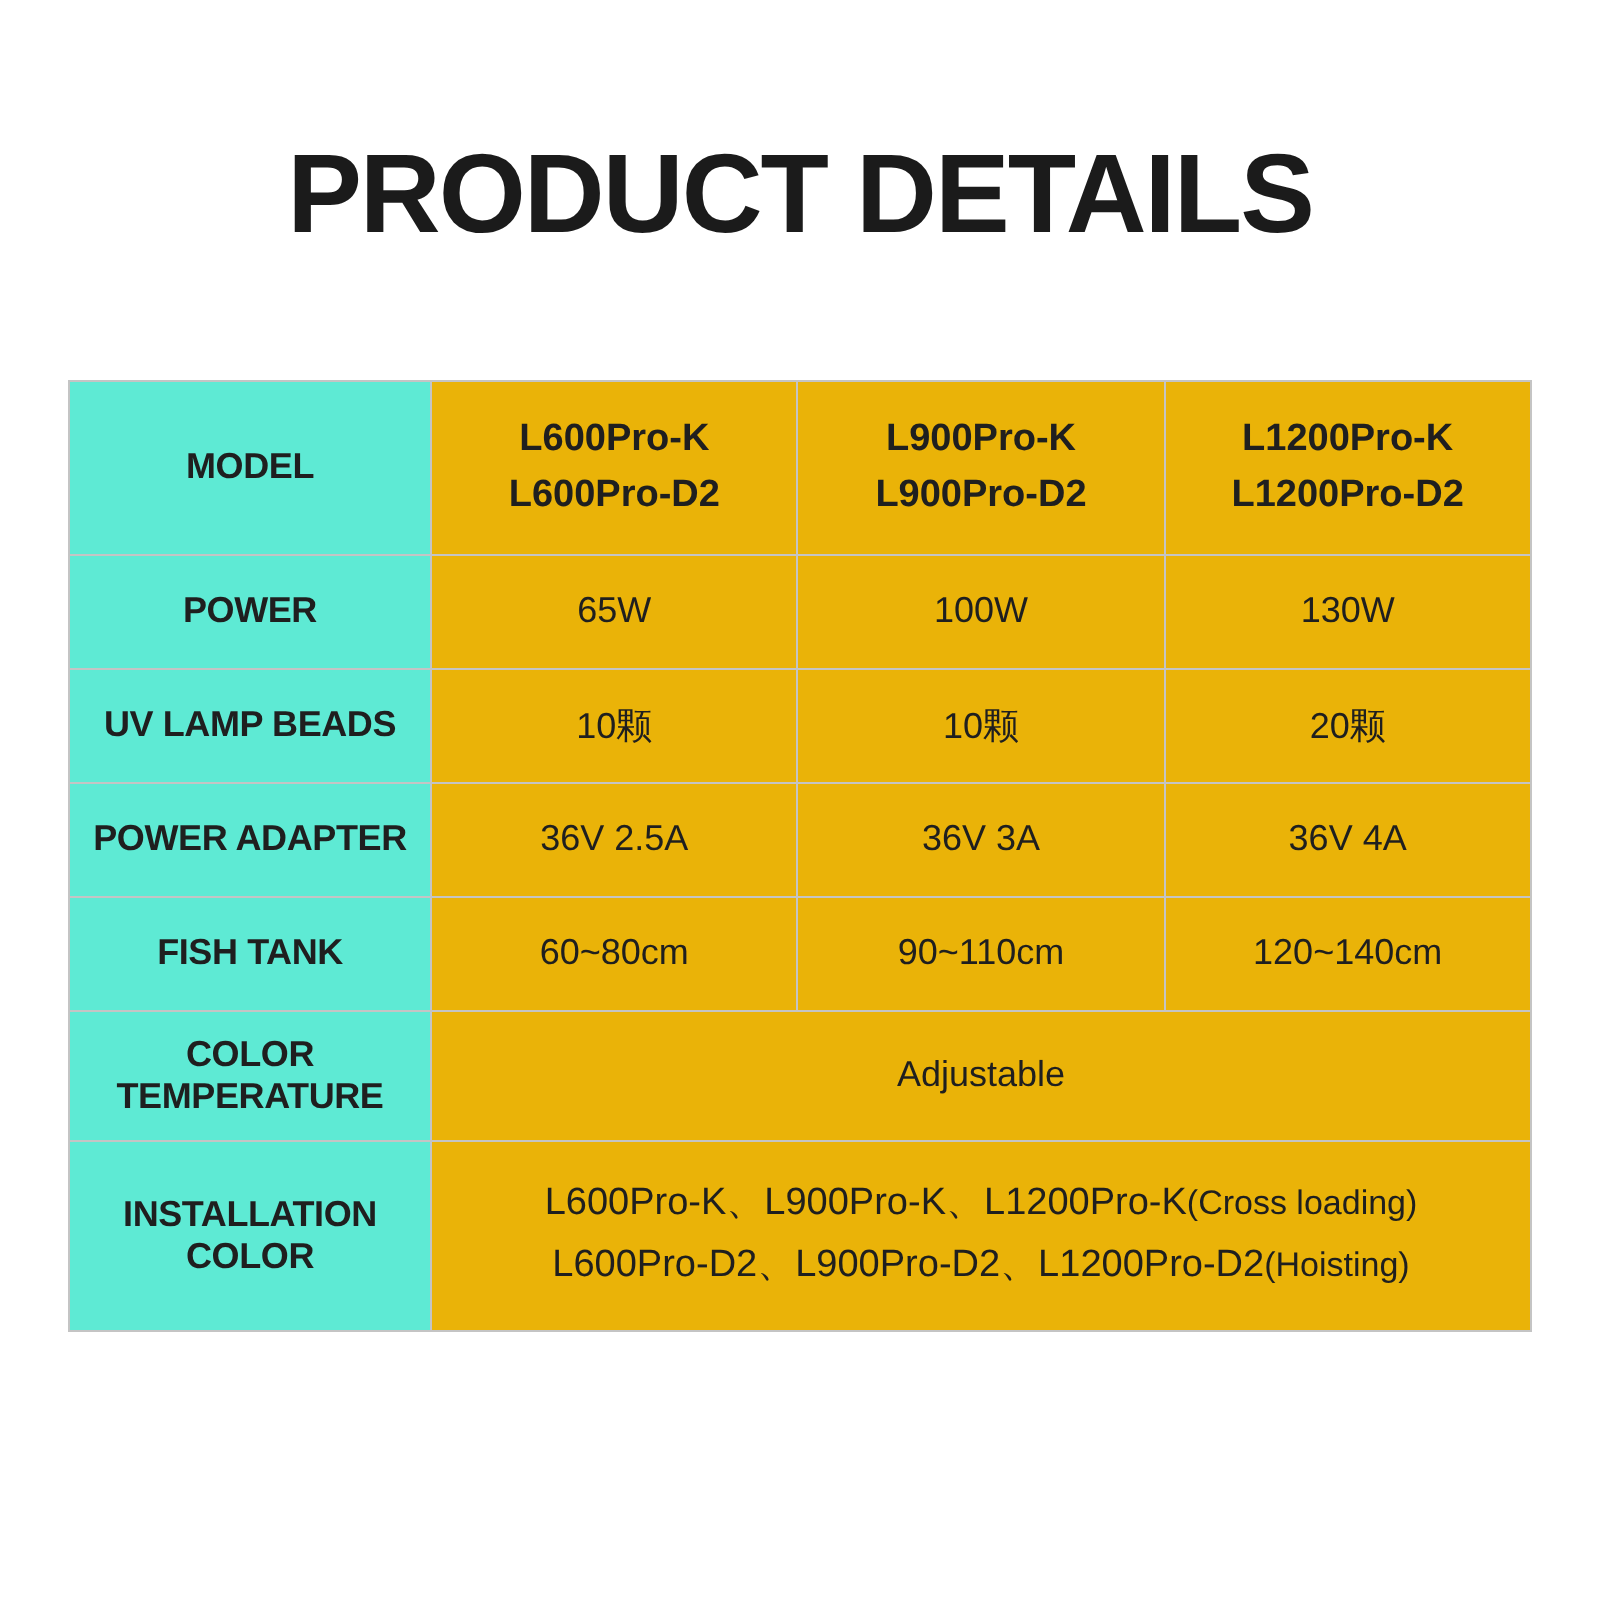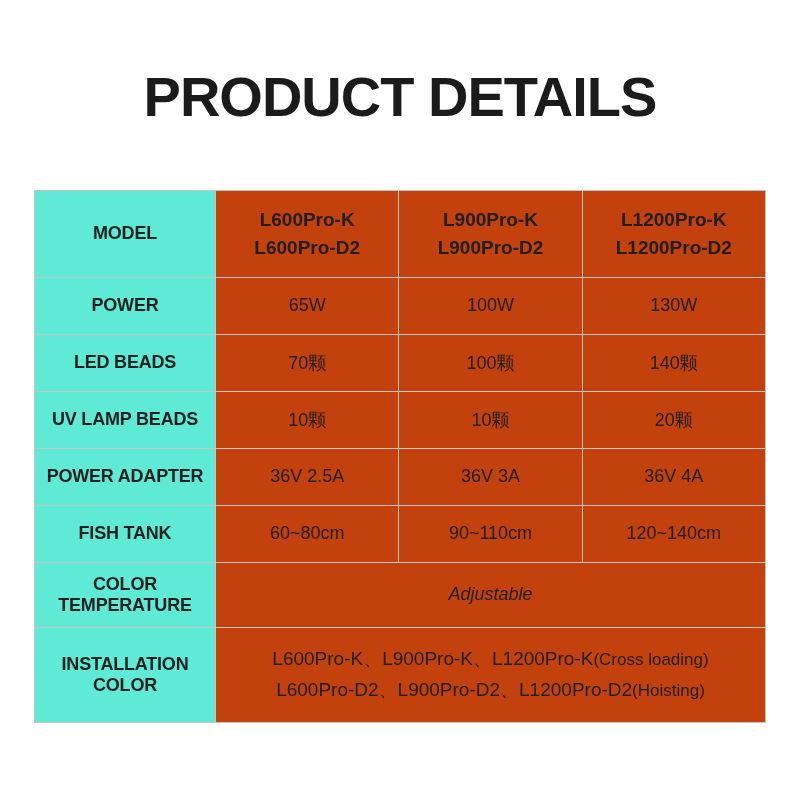--- a/index.html
+++ b/index.html
@@ -50,34 +50,34 @@
   }
   td.label {
     background: #5eead4;
     font-weight: bold;
     font-size: 16.5px;
     width: 172px;
     letter-spacing: -0.2px;
     line-height: 1.15;
   }
   td.val {
-    background: #c2410c;
+    background: #eab308;
     font-size: 19px;
   }
   .row-model td.val {
     font-weight: bold;
     font-size: 19px;
     line-height: 1.45;
   }
   .row-model td { height: 74px; }
   .row-std td { height: 44px; }
   .row-color td { height: 52px; }
   .row-install td { height: 82px; }
   .val-line { display: block; }
-  .ct-val { font-size: 21px; font-style: italic; }
+  .ct-val { font-size: 21px; }
   .install-line {
     display: block;
     font-size: 19px;
     line-height: 1.6;
     white-space: nowrap;
   }
   .small-note {
     font-size: 17px;
     vertical-align: baseline;
   }
@@ -110,26 +110,20 @@
           </td>
         </tr>
 
         <tr class="row-std">
           <td class="label">POWER</td>
           <td class="val">65W</td>
           <td class="val">100W</td>
           <td class="val">130W</td>
         </tr>
 
-        <tr class="row-std">
-          <td class="label">LED BEADS</td>
-          <td class="val">70颗</td>
-          <td class="val">100颗</td>
-          <td class="val">140颗</td>
-        </tr>
 
         <tr class="row-std">
           <td class="label">UV LAMP BEADS</td>
           <td class="val">10颗</td>
           <td class="val">10颗</td>
           <td class="val">20颗</td>
         </tr>
 
         <tr class="row-std">
           <td class="label">POWER ADAPTER</td>

